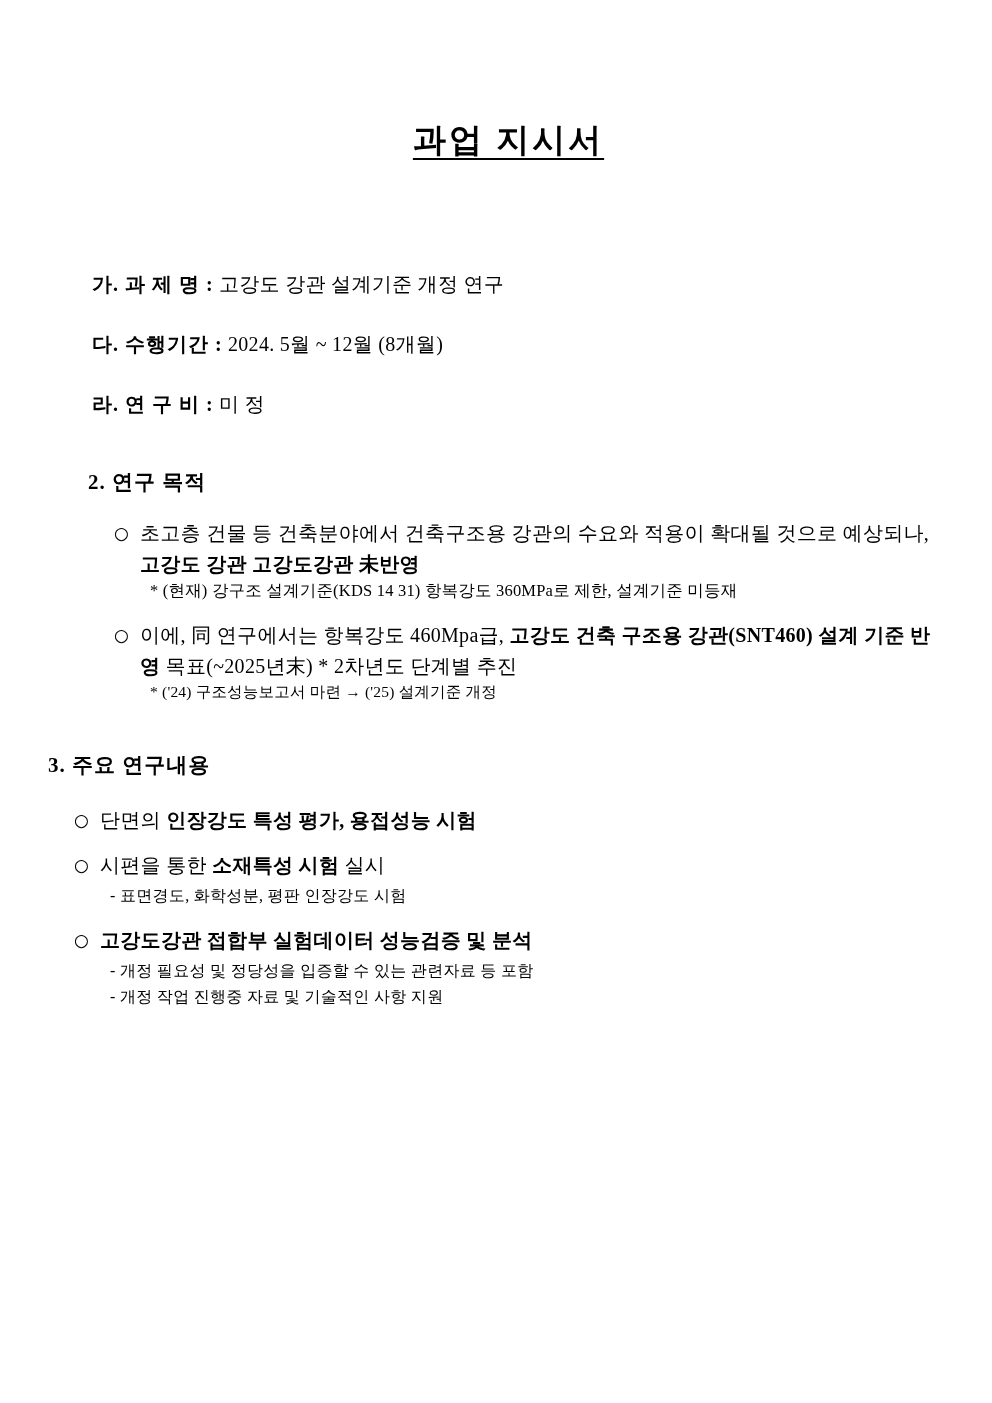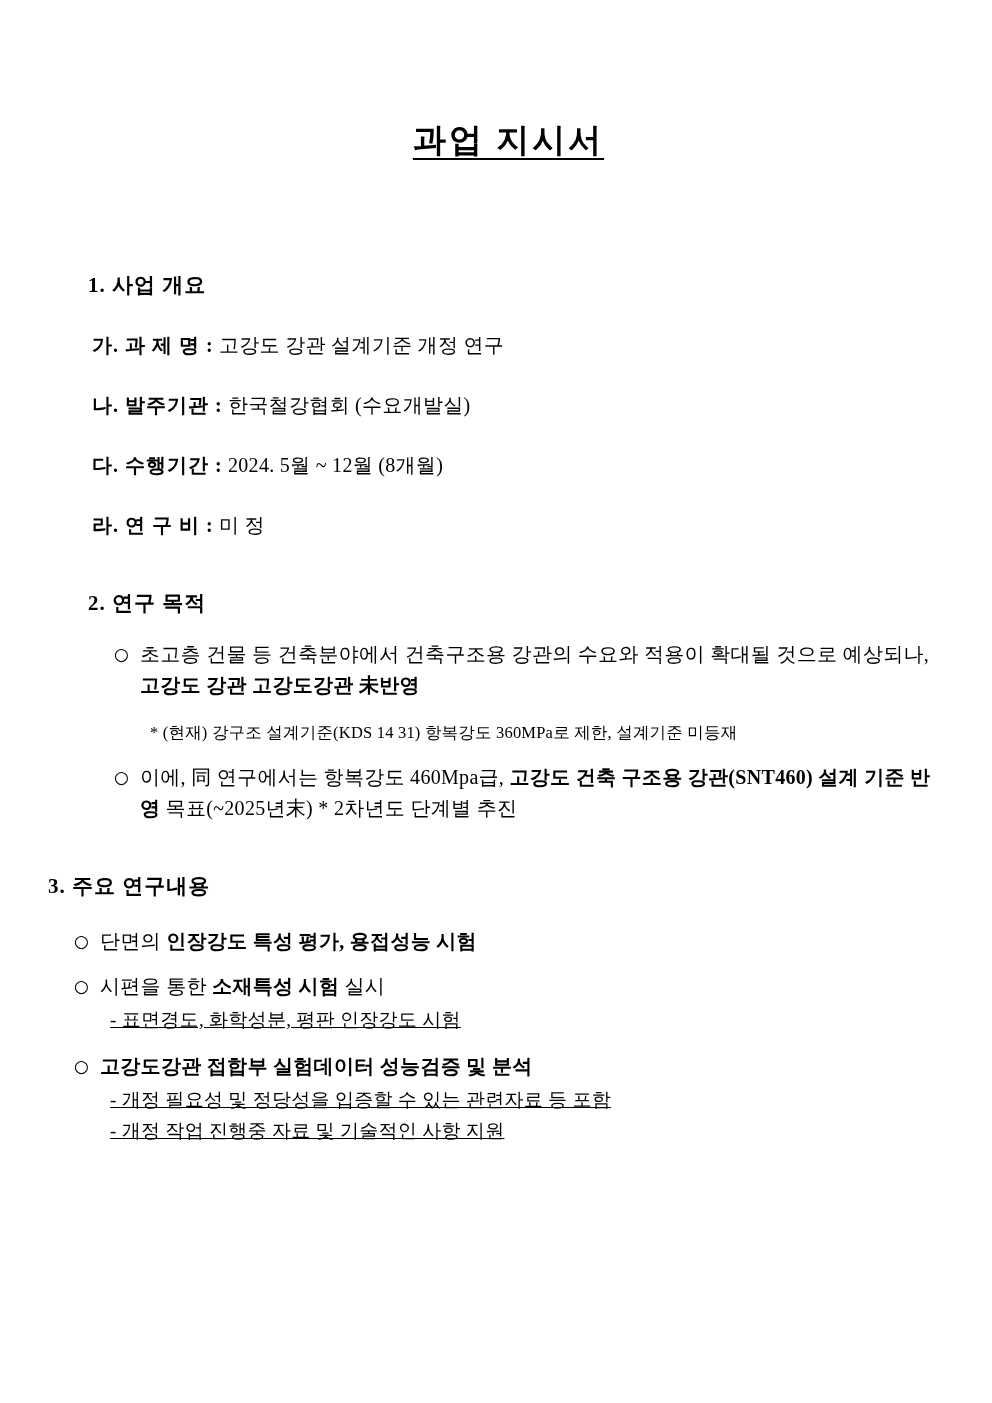--- a/index.html
+++ b/index.html
@@ -76,55 +76,49 @@
     font-size: 20px;
     line-height: 31px;
     letter-spacing: 0.3px;
     flex: 1;
   }
   .bold { font-weight: bold; }
 
   .note {
     font-size: 16.5px;
     margin-left: 62px;
-    margin-top: 21px;
+    margin-top: 0;
     letter-spacing: 0.2px;
   }
   .note-s { font-size: 15.5px; }
 
   .dash-line {
-    font-size: 19px;
+    font-size: 16px;
     margin-left: 62px;
     margin-top: 5px;
     letter-spacing: 0.3px;
-    text-decoration: underline;
   }
 
   .b3 .bullet-row { margin-top: 14px; }
   .b3-first { margin-top: 26px !important; }
 </style>
 </head>
 <body>
 
 <div class="page">
 
   <div class="doc-title">과업 지시서</div>
 
   <div class="section s1">
-    <div class="section-head">1. 사업 개요</div>
 
     <div class="sub-item">
       <span class="sub-label">가. 과 제 명 :</span>
       <span class="sub-val">고강도 강관 설계기준 개정 연구</span>
     </div>
 
-    <div class="sub-item">
-      <span class="sub-label">나. 발주기관 :</span>
-      <span class="sub-val">한국철강협회 (수요개발실)</span>
-    </div>
 
     <div class="sub-item">
       <span class="sub-label">다. 수행기간 :</span>
       <span class="sub-val">2024. 5월 ~ 12월 (8개월)</span>
     </div>
 
     <div class="sub-item">
       <span class="sub-label">라. 연 구 비 :</span>
       <span class="sub-val">미   정</span>
     </div>
@@ -140,20 +134,21 @@
       </div>
     </div>
     <div class="note">* (현재) 강구조 설계기준(KDS 14 31) 항복강도 360MPa로 제한, 설계기준 미등재</div>
 
     <div class="bullet-row" style="margin-top:18px;">
       <div class="bullet-mark">○</div>
       <div class="bullet-body">
         <span>이에, 同 연구에서는 항복강도 460Mpa급, </span><span class="bold">고강도 건축 구조용 강관(SNT460) 설계 기준 반영</span><span> 목표(~2025년末) * 2차년도 단계별 추진</span>
       </div>
     </div>
+    <div class="note note-s">* ('24) 구조성능보고서 마련 → ('25) 설계기준 개정</div>
   </div>
 
   <div class="section s3 b3">
     <div class="section-head">3. 주요 연구내용</div>
 
     <div class="bullet-row b3-first">
       <div class="bullet-mark">○</div>
       <div class="bullet-body">
         <span>단면의 </span><span class="bold">인장강도 특성 평가, 용접성능 시험</span>
       </div>

